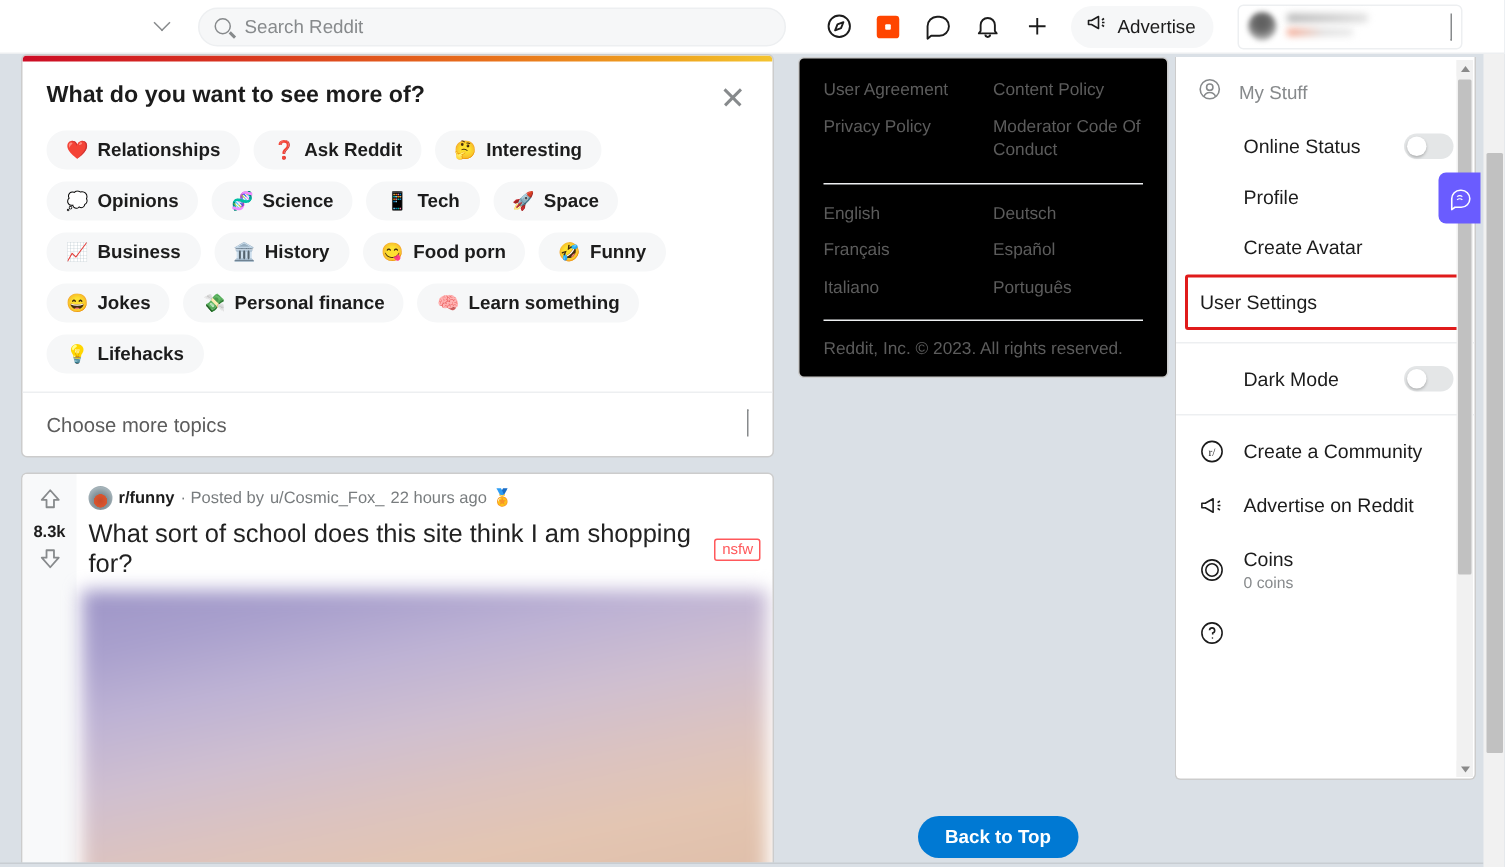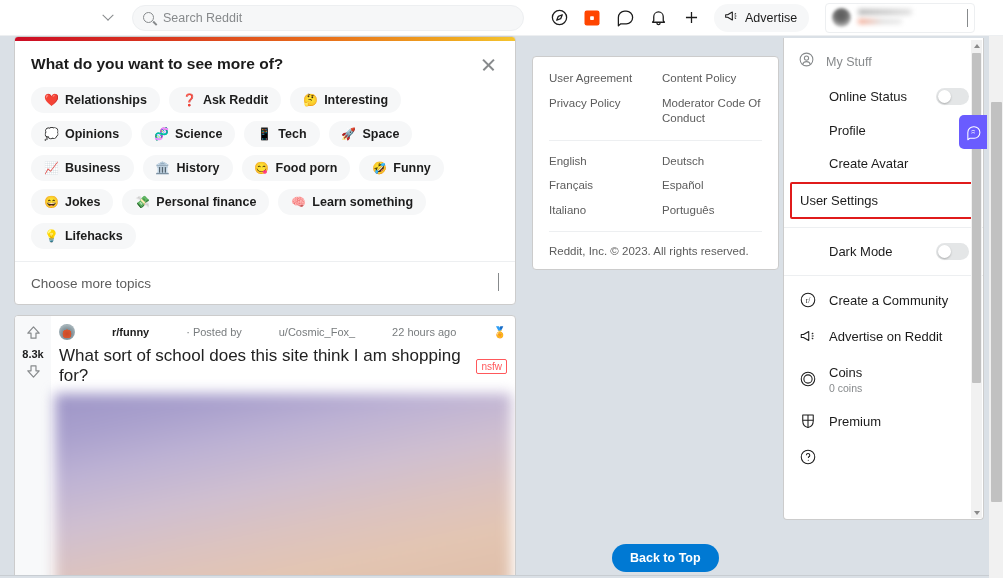--- a/index.html
+++ b/index.html
@@ -166,21 +166,21 @@
   }
   #vote-col {
     width: 36px; background: #f8f9fa;
     padding-top: 8px;
     display: flex; flex-direction: column; align-items: center; gap: 3px;
     flex: none;
   }
   .vote-arrow { cursor: pointer; }
   #vote-score { font-size: 11px; font-weight: 700; color: #1c1c1c; }
   #post-body { flex: 1; padding: 8px 8px 0 8px; min-width: 0; }
-  #post-meta { display: flex; align-items: center; gap: 4px; font-size: 11px; color: #787c7e; justify-content: space-between; }
+  #post-meta { display: flex; align-items: center; gap: 4px; font-size: 11px; color: #787c7e; }
   #sub-avatar {
     width: 16px; height: 16px; border-radius: 50%;
     background: radial-gradient(circle at 50% 62%, #c94a28 0%, #d9562f 34%, #7f8f96 36%, #a6b4ba 70%, #6f8189 100%);
     flex: none;
   }
   #sub-name { font-weight: 700; color: #1c1c1c; cursor: pointer; }
   #post-author { cursor: pointer; }
   #award-icon { font-size: 11px; line-height: 1; }
   #post-title-row { display: flex; align-items: center; gap: 8px; margin-top: 6px; }
   #post-title { font-size: 17px; font-weight: 500; color: #222; line-height: 1.2; }
@@ -195,22 +195,22 @@
       linear-gradient(168deg,
         #9d95c7 0%, #a9a0cd 12%, #bdb2d4 24%,
         #cfbfd0 38%, #dcc3bf 52%, #e3c5b2 64%,
         #e0c0ab 76%, #dcc3b4 88%, #d5c6bd 100%);
     filter: blur(6px);
     transform: scale(1.02);
   }
 
   
   #footer-card {
-    position: absolute; left: 532px; top: 20px;
-    width: 247px; background: #ffffff;
+    position: absolute; left: 532px; top: 2px;
+    width: 247px; background: #000000;
     border: 1px solid #ccc; border-radius: 4px;
     padding: 14px 16px 12px 16px;
   }
   .foot-grid { display: grid; grid-template-columns: 107px 1fr; row-gap: 9px; column-gap: 6px; }
   .foot-link {
     font-size: 11.5px; color: #5c5c5c; cursor: pointer; line-height: 1.35;
   }
   .foot-divider { height: 1px; background: #edeff1; margin: 13px 0 13px 0; }
   #copyright { font-size: 11.5px; color: #5c5c5c; }
 
@@ -589,29 +589,20 @@
             <circle cx="12" cy="12" r="9"></circle>
               <circle cx="12" cy="12" r="5.5"></circle>
           </svg>
         </span>
         <span class="mi-text">
           <span class="mi-label">Coins</span>
           <span class="mi-sub" style="display:block">0 coins</span>
         </span>
       </div>
 
-      <div class="menu-item">
-        <span class="mi-icon">
-          <svg width="18" height="18" viewBox="0 0 24 24" fill="none" stroke="#1c1c1c" stroke-width="1.4">
-            <path d="M5 4h14v8a9 9 0 0 1-7 8.7A9 9 0 0 1 5 12z" stroke-linejoin="round"></path>
-            <path d="M12 4v16.7M5 11h14"></path>
-          </svg>
-        </span>
-        <span class="mi-text"><span class="mi-label">Premium</span></span>
-      </div>
 
 
       <div class="menu-item">
         <span class="mi-icon">
           <svg width="18" height="18" viewBox="0 0 24 24" fill="none" stroke="#1c1c1c" stroke-width="1.4">
             <circle cx="12" cy="12" r="9"></circle>
             <path d="M9.8 9.6a2.3 2.3 0 1 1 2.8 2.4v1.4"></path>
             <circle cx="12.4" cy="16.4" r=".7" fill="#1c1c1c" stroke="none"></circle>
           </svg>
         </span>

